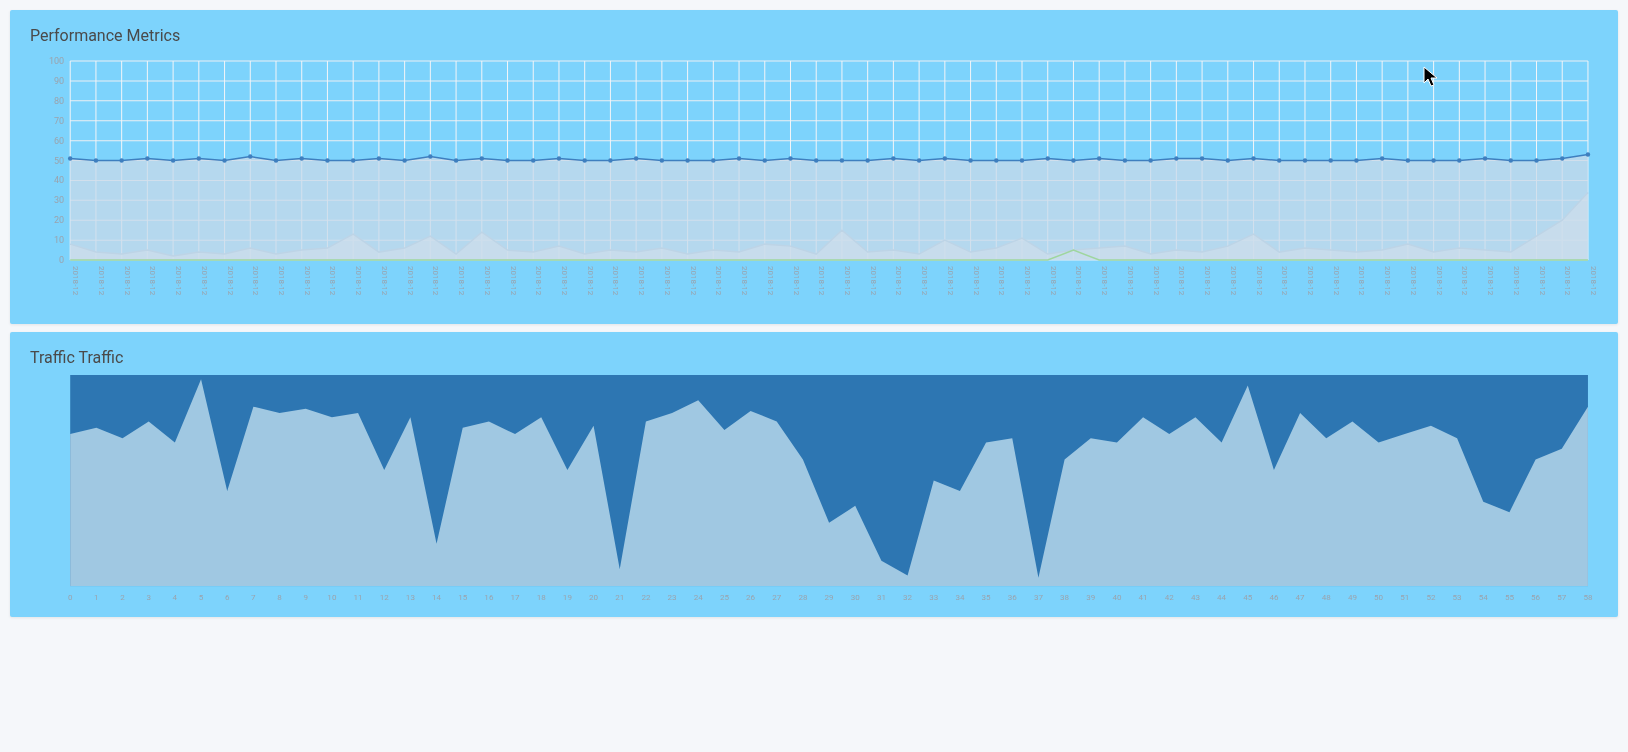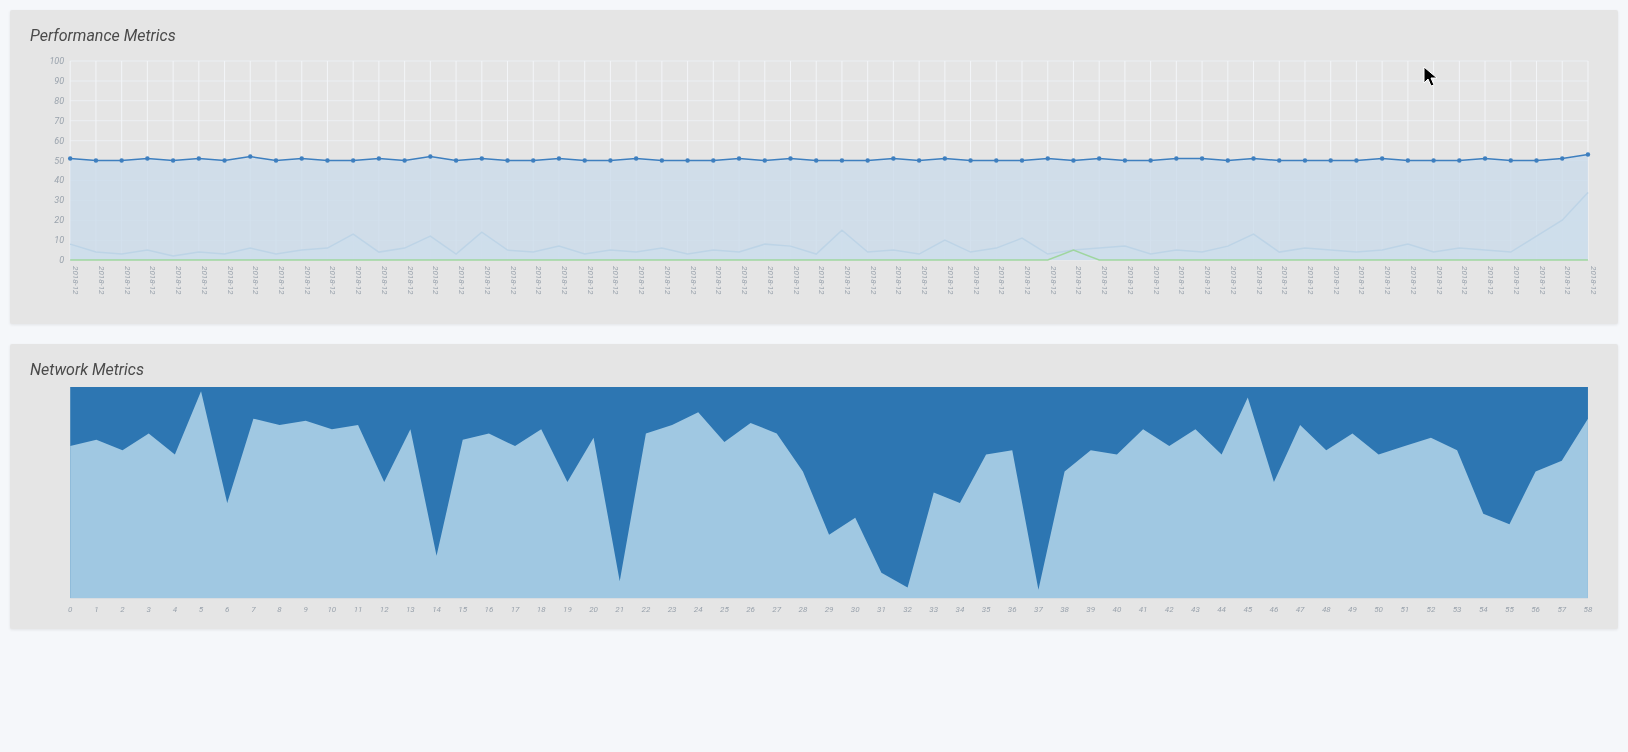--- a/index.html
+++ b/index.html
@@ -3,26 +3,25 @@
 <meta charset="utf-8">
 <style>
   body {
     margin: 0;
     padding: 10px;
     background: #f5f7fa;
     font-family: -apple-system, BlinkMacSystemFont, "Segoe UI", Roboto, Helvetica, Arial, sans-serif;
     color: #555;
   }
   .panel {
-    background: #e5e5e5;
+    background: #7dd3fc;
     border-radius: 2px;
     box-shadow: 0 1px 3px rgba(0,0,0,0.08);
     padding: 16px 20px 10px 20px;
-    margin-bottom: 20px;
-    font-style: italic;
+    margin-bottom: 8px;
   }
   .panel-title {
     font-size: 16px;
     font-weight: 400;
     color: #4a4a4a;
     margin: 0 0 8px 0;
   }
   .chart-box { position: relative; }
   svg { display: block; width: 100%; }
   .ytick-label { font-size: 9px; fill: #9aa3ad; }
@@ -246,21 +245,21 @@
         <text x="0" y="0" class="xtick-label" transform="translate(1450.6271186440677,212) rotate(90)">2018-12</text>
         <text x="0" y="0" class="xtick-label" transform="translate(1476.2203389830509,212) rotate(90)">2018-12</text>
         <text x="0" y="0" class="xtick-label" transform="translate(1501.8135593220338,212) rotate(90)">2018-12</text>
         <text x="0" y="0" class="xtick-label" transform="translate(1527.406779661017,212) rotate(90)">2018-12</text>
         <text x="0" y="0" class="xtick-label" transform="translate(1553,212) rotate(90)">2018-12</text>
       </svg>
   </div>
 </div>
 
 <div class="panel">
-  <h3 class="panel-title">Network Metrics</h3>
+  <h3 class="panel-title">Traffic Traffic</h3>
   <div class="chart-box">
     <svg id="net-svg" viewBox="0 0 1560 230" preserveAspectRatio="none">
         <rect x="40" y="0" width="1510" height="210" fill="#2d76b2"></rect>
         <path d="M 40 210 L 40 58.800000000000004 L 66.0344827586207 52.5 L 92.06896551724138 63.00000000000001 L 118.10344827586206 46.199999999999996 L 144.13793103448276 67.19999999999999 L 170.17241379310346 4.200000000000004 L 196.20689655172413 115.50000000000001 L 222.24137931034483 31.500000000000004 L 248.27586206896552 37.80000000000001 L 274.3103448275862 33.60000000000001 L 300.3448275862069 41.99999999999999 L 326.37931034482756 37.80000000000001 L 352.41379310344826 94.49999999999999 L 378.44827586206895 41.99999999999999 L 404.48275862068965 168 L 430.51724137931035 52.5 L 456.55172413793105 46.199999999999996 L 482.5862068965517 58.800000000000004 L 508.62068965517244 41.99999999999999 L 534.655172413793 94.49999999999999 L 560.6896551724138 50.4 L 586.7241379310345 193.20000000000002 L 612.7586206896551 46.199999999999996 L 638.7931034482759 37.80000000000001 L 664.8275862068965 25.2 L 690.8620689655172 54.6 L 716.8965517241379 35.70000000000001 L 742.9310344827586 46.199999999999996 L 768.9655172413793 84 L 795 147 L 821.0344827586207 130.2 L 847.0689655172413 184.8 L 873.1034482758621 199.5 L 899.1379310344828 105 L 925.1724137931034 115.50000000000001 L 951.2068965517241 67.19999999999999 L 977.2413793103449 63.00000000000001 L 1003.2758620689656 201.6 L 1029.310344827586 84 L 1055.344827586207 63.00000000000001 L 1081.3793103448277 67.19999999999999 L 1107.4137931034481 41.99999999999999 L 1133.448275862069 58.800000000000004 L 1159.4827586206898 41.99999999999999 L 1185.5172413793102 67.19999999999999 L 1211.551724137931 10.500000000000009 L 1237.5862068965519 94.49999999999999 L 1263.6206896551723 37.80000000000001 L 1289.655172413793 63.00000000000001 L 1315.6896551724137 46.199999999999996 L 1341.7241379310344 67.19999999999999 L 1367.7586206896551 58.800000000000004 L 1393.7931034482758 50.4 L 1419.8275862068967 63.00000000000001 L 1445.8620689655172 126 L 1471.896551724138 136.5 L 1497.9310344827586 84 L 1523.9655172413793 73.5 L 1550 31.500000000000004 L 1550 210 Z" fill="#a0c8e2" stroke="none"></path>
         <text x="40" y="224" text-anchor="middle" class="xtick-label">0</text>
         <text x="66.0344827586207" y="224" text-anchor="middle" class="xtick-label">1</text>
         <text x="92.06896551724138" y="224" text-anchor="middle" class="xtick-label">2</text>
         <text x="118.10344827586206" y="224" text-anchor="middle" class="xtick-label">3</text>
         <text x="144.13793103448276" y="224" text-anchor="middle" class="xtick-label">4</text>
         <text x="170.17241379310346" y="224" text-anchor="middle" class="xtick-label">5</text>

